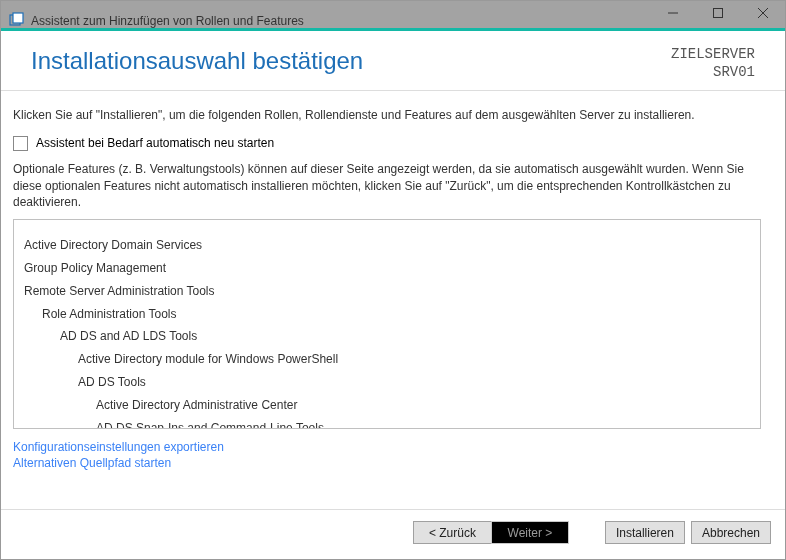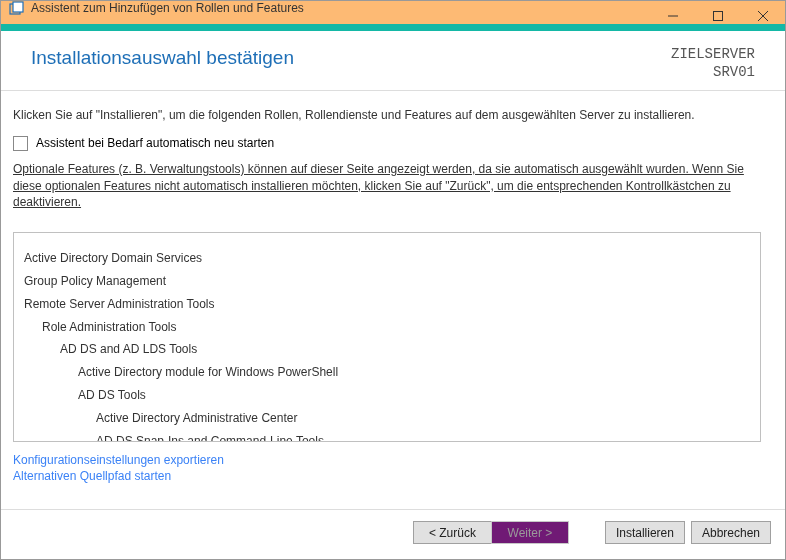--- a/index.html
+++ b/index.html
@@ -9,24 +9,24 @@
     font-size: 12px;
     background: #fff;
     width: 786px;
     height: 560px;
     overflow: hidden;
     border: 1px solid #999;
   }
   .titlebar {
     height: 30px;
     display: flex;
-    align-items: flex-start;
+    align-items: flex-end;
     padding: 0 0 0 8px;
-    background: #fdba74;
-    border-bottom: 7px solid #14b8a6;
+    background: #a3a3a3;
+    border-bottom: 3px solid #14b8a6;
   }
   .titlebar-icon {
     width: 16px; height: 16px;
     margin-right: 6px;
     display: inline-flex;
     align-items: center;
   }
   .titlebar-title { flex: 1; font-size: 12px; color: #333; }
   .titlebar-controls { display: flex; }
   .titlebar-btn {
@@ -37,21 +37,21 @@
   .header-band {
     height: 60px;
     background: #fff;
     padding: 10px 30px 0 30px;
     display: flex;
     align-items: flex-start;
     justify-content: space-between;
     border-bottom: 1px solid #ddd;
   }
   .page-title {
-    font-size: 19px;
+    font-size: 24px;
     font-weight: 300;
     color: #1e6fb7;
     margin-top: 6px;
   }
   .target-box {
     text-align: right;
     font-size: 14px;
     color: #555;
     line-height: 1.3;
     margin-top: 4px;
@@ -86,21 +86,21 @@
   .intro { color: #333; line-height: 1.4; margin-bottom: 12px; }
   .checkbox-row {
     display: flex; align-items: center;
     margin-bottom: 10px;
   }
   .checkbox-box {
     width: 15px; height: 15px;
     border: 1px solid #888;
     margin-right: 8px;
   }
-  .optional-note { color: #333; line-height: 1.4; margin-bottom: 21px; text-decoration: underline; }
+  .optional-note { color: #333; line-height: 1.4; margin-bottom: 8px; }
   .selection-box {
     border: 1px solid #c0c0c0;
     flex: 1;
     overflow: auto;
     padding: 14px 10px;
     max-height: 210px;
   }
   .sel-item { color: #333; padding: 3px 0; line-height: 1.4; }
   .ind1 { padding-left: 18px; }
   .ind2 { padding-left: 36px; }
@@ -125,21 +125,21 @@
     font-size: 12px;
     color: #222;
     display: inline-flex;
     align-items: center;
     justify-content: center;
     padding: 0 10px;
   }
   .btn.disabled {
     color: #9a9a9a;
     border-color: #c8c8c8;
-    background: #701a75;
+    background: #000000;
   }
   .btn-group { display: flex; gap: 0; margin-right: 30px; }
   .btn-group .btn:first-child { border-right: none; }
 </style>
 </head>
 <body>
 
 <div class="titlebar">
   <span class="titlebar-icon">
     <svg width="16" height="16" viewBox="0 0 16 16">

